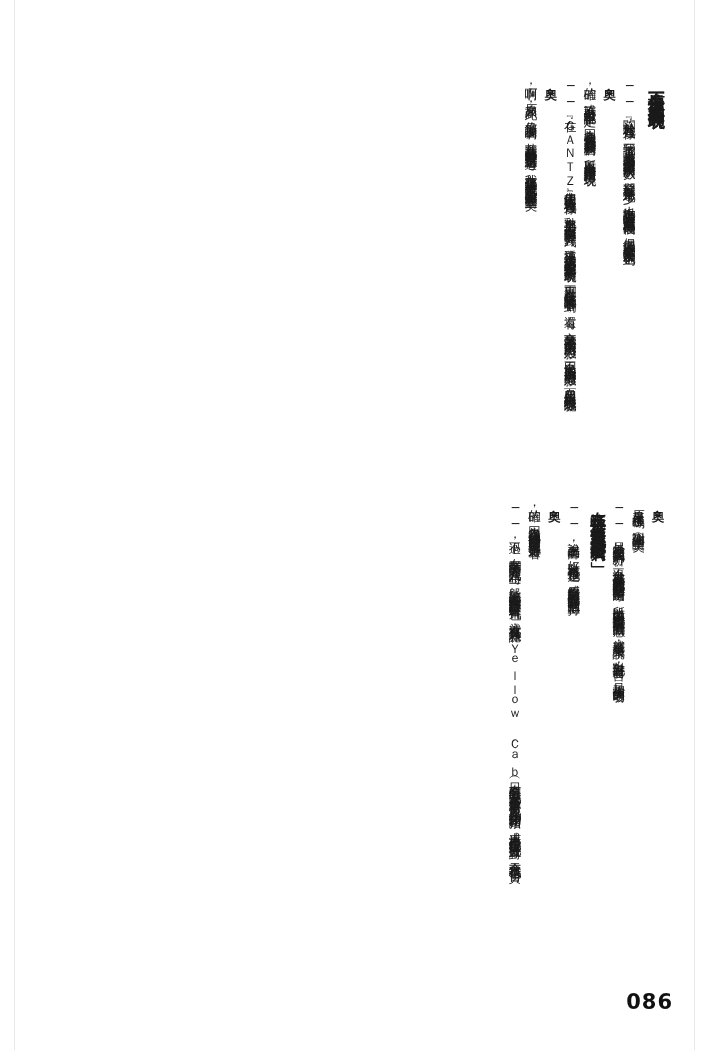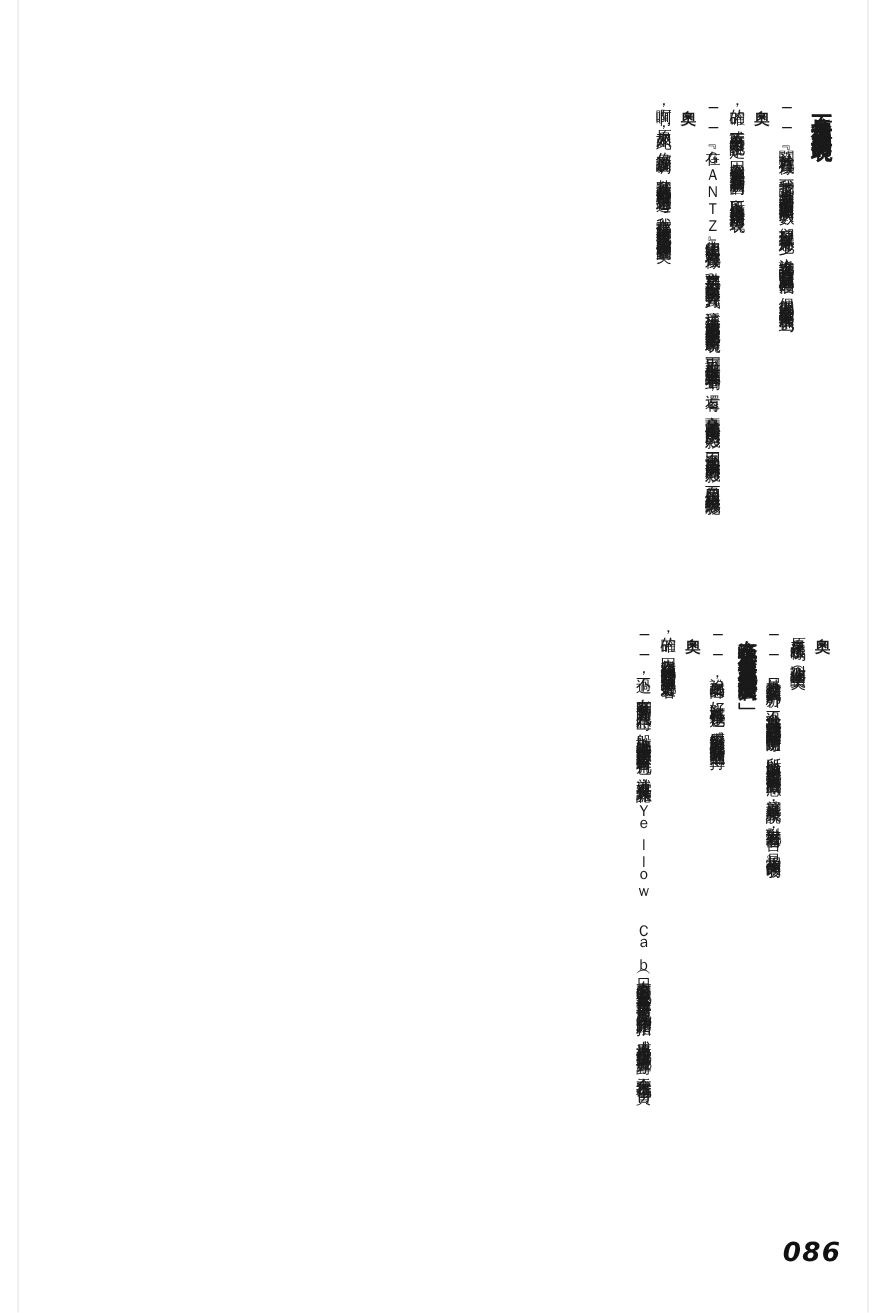--- a/index.html
+++ b/index.html
@@ -83,21 +83,20 @@
   }
   #page-number {
     position: absolute;
     right: 36px;
     bottom: 36px;
     font-size: 21px;
     font-weight: bold;
     letter-spacing: 1px;
     color: #111;
     font-family: "DejaVu Sans", "Liberation Sans", sans-serif;
-    font-style: italic;
   }
 </style>
 </head>
 <body>
 
 <div id="page">
   <div class="edge-left"></div>
   <div class="edge-right"></div>
 
   <div id="top-section">

